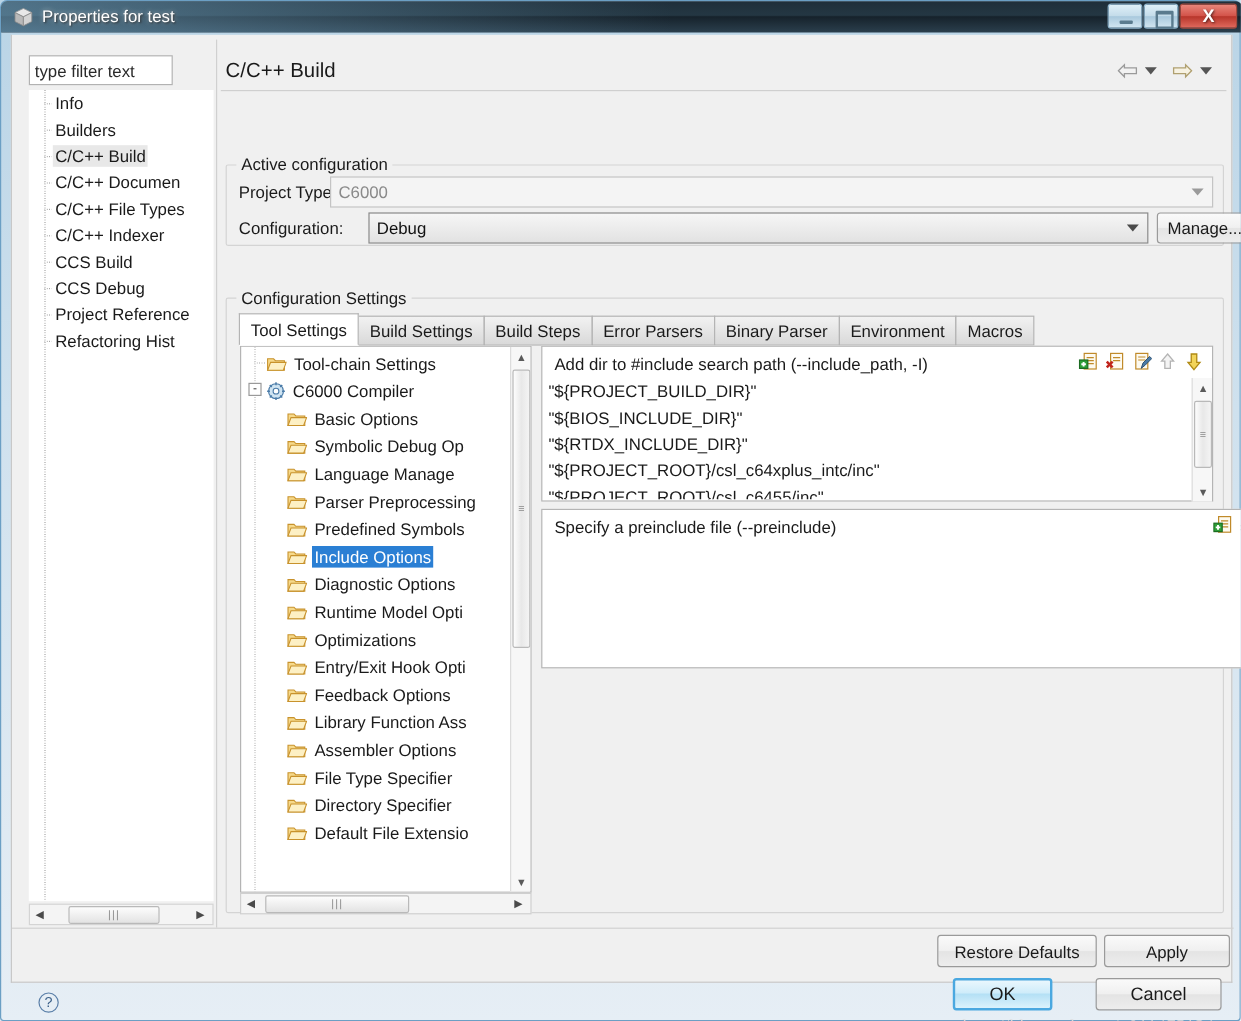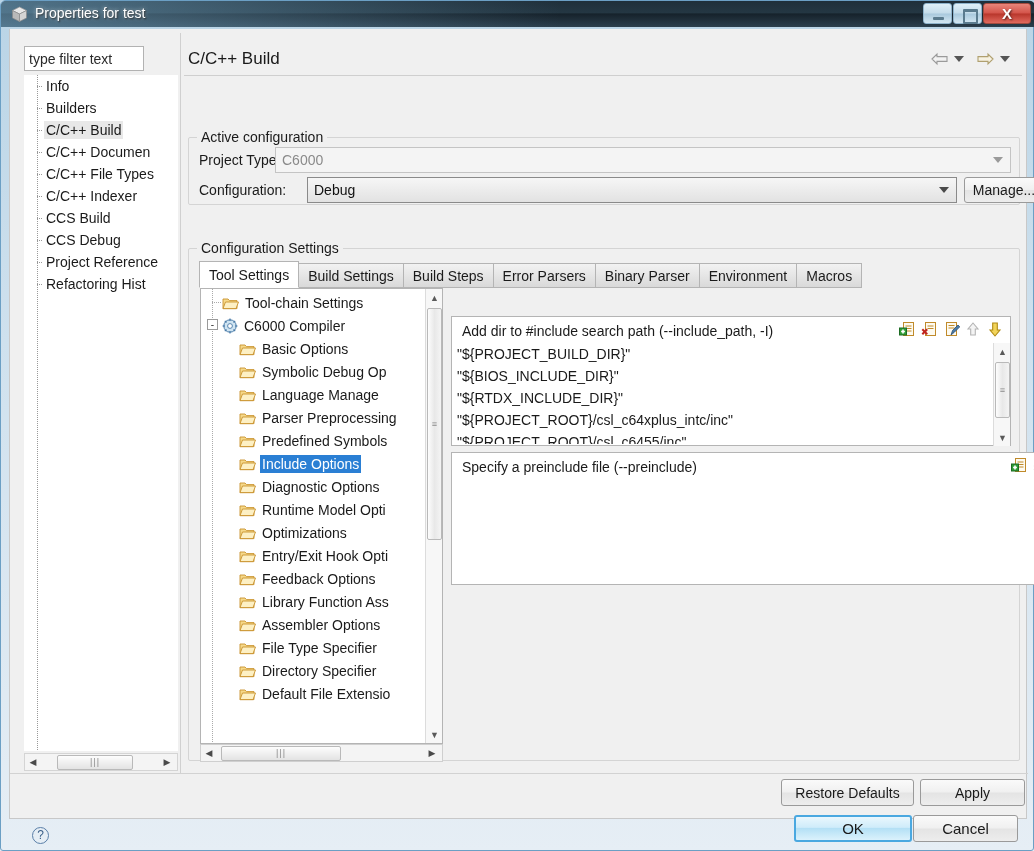--- a/index.html
+++ b/index.html
@@ -284,21 +284,20 @@
     background:#f4f4f4; border:1px solid #cfcfcf;
     display:flex; align-items:center;
   }
   .thumb-grip { letter-spacing:1px; }
 
   
   .opt-panel {
     position:absolute;
     background:#ffffff;
     border:1px solid #b4b4b4;
-    margin-top:28px;
   }
   .opt-title {
     position:absolute; left:10px; top:6px;
     font-size:14px; color:#1a1a1a; white-space:nowrap;
   }
   .opt-tools {
     position:absolute; right:6px; top:4px;
     display:flex; gap:5px; align-items:center;
   }
   .ico { width:17px; height:17px; position:relative; }
@@ -735,19 +734,19 @@
           </div>
 
           <div class="btn" style="left:592px; top:530px; width:133px; height:27px;">Restore Defaults</div>
           <div class="btn" style="left:731px; top:530px; width:105px; height:27px;">Apply</div>
         </div>
       </div>
 
       <div class="footer-sep"></div>
       <div class="help-ico">?</div>
 
-      <div class="btn primary" style="left:784px; top:786px; width:118px; height:27px; font-size:15px;">OK</div>
+      <div class="btn primary" style="left:784px; top:786px; width:83px; height:27px; font-size:15px;">OK</div>
       <div class="btn" style="left:903px; top:786px; width:105px; height:27px; font-size:15px;">Cancel</div>
 
       <div class="watermark">http://blog.csdn.net/u011475134</div>
     </div>
   </div>
 </div>
 
 </body></html>

